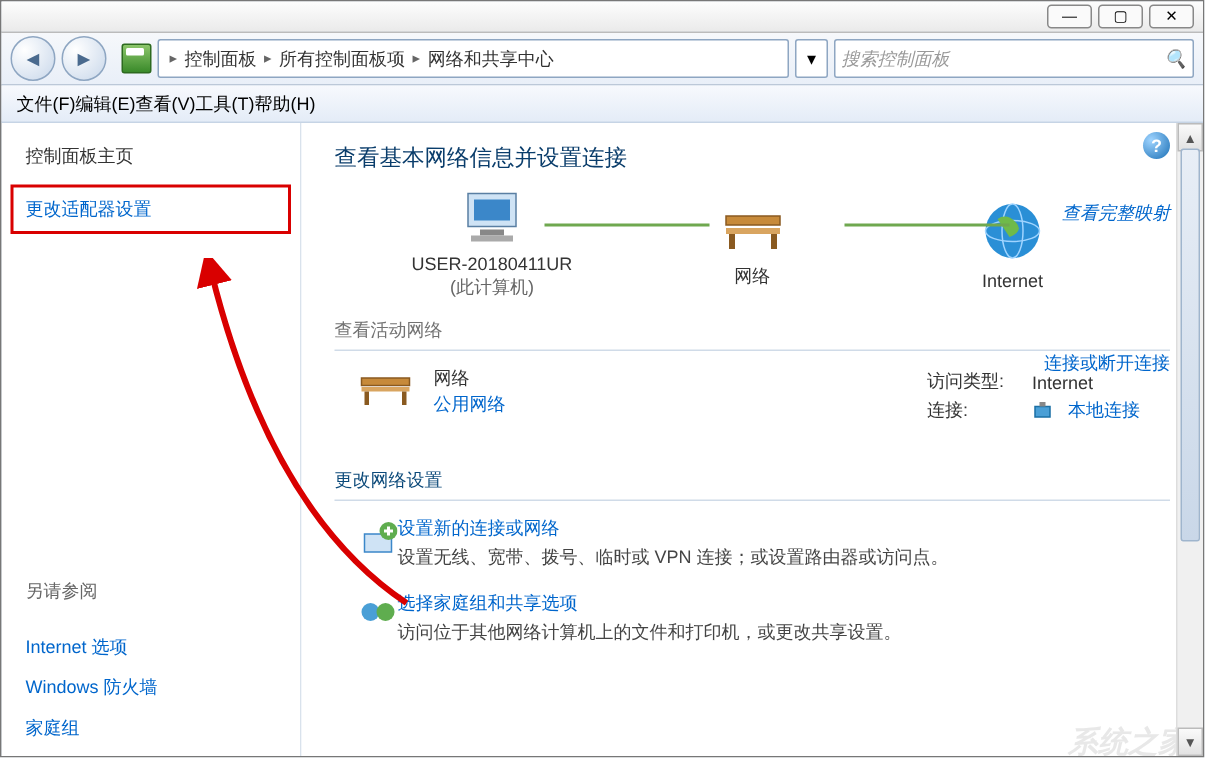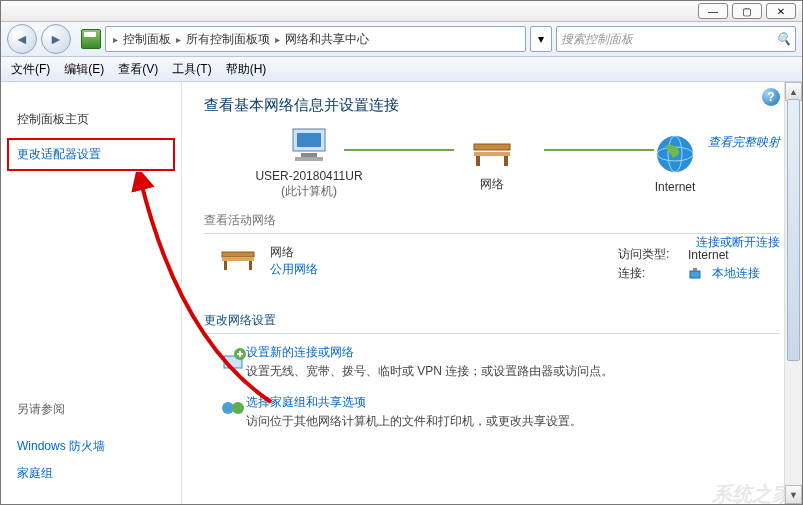--- a/index.html
+++ b/index.html
@@ -7,23 +7,23 @@
 .title-bar { height: 20px; display: flex; justify-content: flex-end; align-items: center; background: linear-gradient(#fdfdfd,#eaeaea); border-bottom:1px solid #bbb; padding-right:6px; gap:4px; }
 .title-btn { width:28px; height:14px; border:1px solid #888; border-radius:3px; font-size:10px; display:flex; align-items:center; justify-content:center; background:#fafafa; cursor:default; }
 .nav-bar { height: 34px; display:flex; align-items:center; padding:0 6px; background:linear-gradient(#f6f8fb,#e9eff8); border-bottom:1px solid #bcc8d8; gap:4px; }
 .nav-back, .nav-fwd { width:28px; height:28px; border-radius:50%; background:radial-gradient(circle at 30% 30%, #fff, #c8d7ea); border:1px solid #8ea6c2; display:flex; align-items:center; justify-content:center; font-size:14px; color:#4a6a8e; }
 .addr-icon { width:18px; height:18px; background:linear-gradient(#8cc66b,#3a8a2a); border:1px solid #2d6a1f; border-radius:2px; margin-left:6px; position:relative; }
 .addr-icon::after { content:""; position:absolute; left:2px; top:2px; width:12px; height:5px; background:#fff; border-radius:1px; }
 .breadcrumb { flex:1; height:24px; background:#fff; border:1px solid #8ea6c2; border-radius:2px; display:flex; align-items:center; padding:0 4px; font-size:12px; color:#333; gap:2px; }
 .crumb-sep { font-size:10px; color:#666; margin:0 3px; }
 .bc-dd { width:20px; height:24px; border:1px solid #8ea6c2; background:#fff; display:flex; align-items:center; justify-content:center; border-radius:2px; }
 .search { width:230px; height:24px; background:#fff; border:1px solid #8ea6c2; border-radius:2px; display:flex; align-items:center; padding:0 4px; color:#999; font-style:italic; gap:4px; }
-.menu-bar { height:24px; display:flex; align-items:center; padding:0 10px; gap:14px; background:linear-gradient(#f7f9fd,#e4ecf7); border-bottom:1px solid #c6d4e5; font-size:12px; }
+.menu-bar { height:24px; display:flex; align-items:center; padding:0 10px; background:linear-gradient(#f7f9fd,#e4ecf7); border-bottom:1px solid #c6d4e5; font-size:12px; }
 .content { flex:1; display:flex; overflow:hidden; position:relative; }
-.sidebar { width:181px; background:#fff; border-right:1px solid #d9e2ec; padding:29px 16px; box-sizing:border-box; position:relative; }
+.sidebar { width:200px; background:#fff; border-right:1px solid #d9e2ec; padding:14px 16px; box-sizing:border-box; position:relative; }
 .side-heading { color:#333; margin-bottom:10px; }
 .side-link { color:#0066cc; margin:10px 0; cursor:pointer; }
 .side-link.hl { border:2px solid #d90000; padding:6px 8px; margin-left:-10px; margin-right:-10px; }
 .side-sub-heading { color:#666; margin-top:230px; margin-bottom:20px; }
 .main { flex:1; background:#fff; padding:14px 22px 14px 22px; box-sizing:border-box; position:relative; overflow:hidden; }
 .main h1 { font-size:15px; font-weight:normal; color:#0a3d6b; margin:0 0 10px 0; }
 .netmap { display:flex; justify-content:space-between; align-items:center; margin:8px 30px 6px 30px; position:relative; }
 .netnode { display:flex; flex-direction:column; align-items:center; width:150px; }
 .netnode .label { font-size:12px; color:#333; text-align:center; margin-top:4px; }
 .netnode .sublabel { font-size:12px; color:#666; text-align:center; }
@@ -91,20 +91,21 @@
     <span>查看(V)</span>
     <span>工具(T)</span>
     <span>帮助(H)</span>
   </div>
 
   <div class="content">
     <div class="sidebar">
       <div class="side-heading">控制面板主页</div>
       <div class="side-link hl">更改适配器设置</div>
       <div class="side-sub-heading">另请参阅</div>
+      <div class="side-link">Internet 选项</div>
       <div class="side-link">Windows 防火墙</div>
       <div class="side-link">家庭组</div>
     </div>
 
     <svg class="arrow-svg" width="200" height="260">
       <defs>
           <marker id="ah" markerWidth="10" markerHeight="10" refX="2" refY="3" orient="auto">
             <path d="M0,0 L6,3 L0,6 Z" fill="#d90000"></path>
           </marker>
         </defs>

